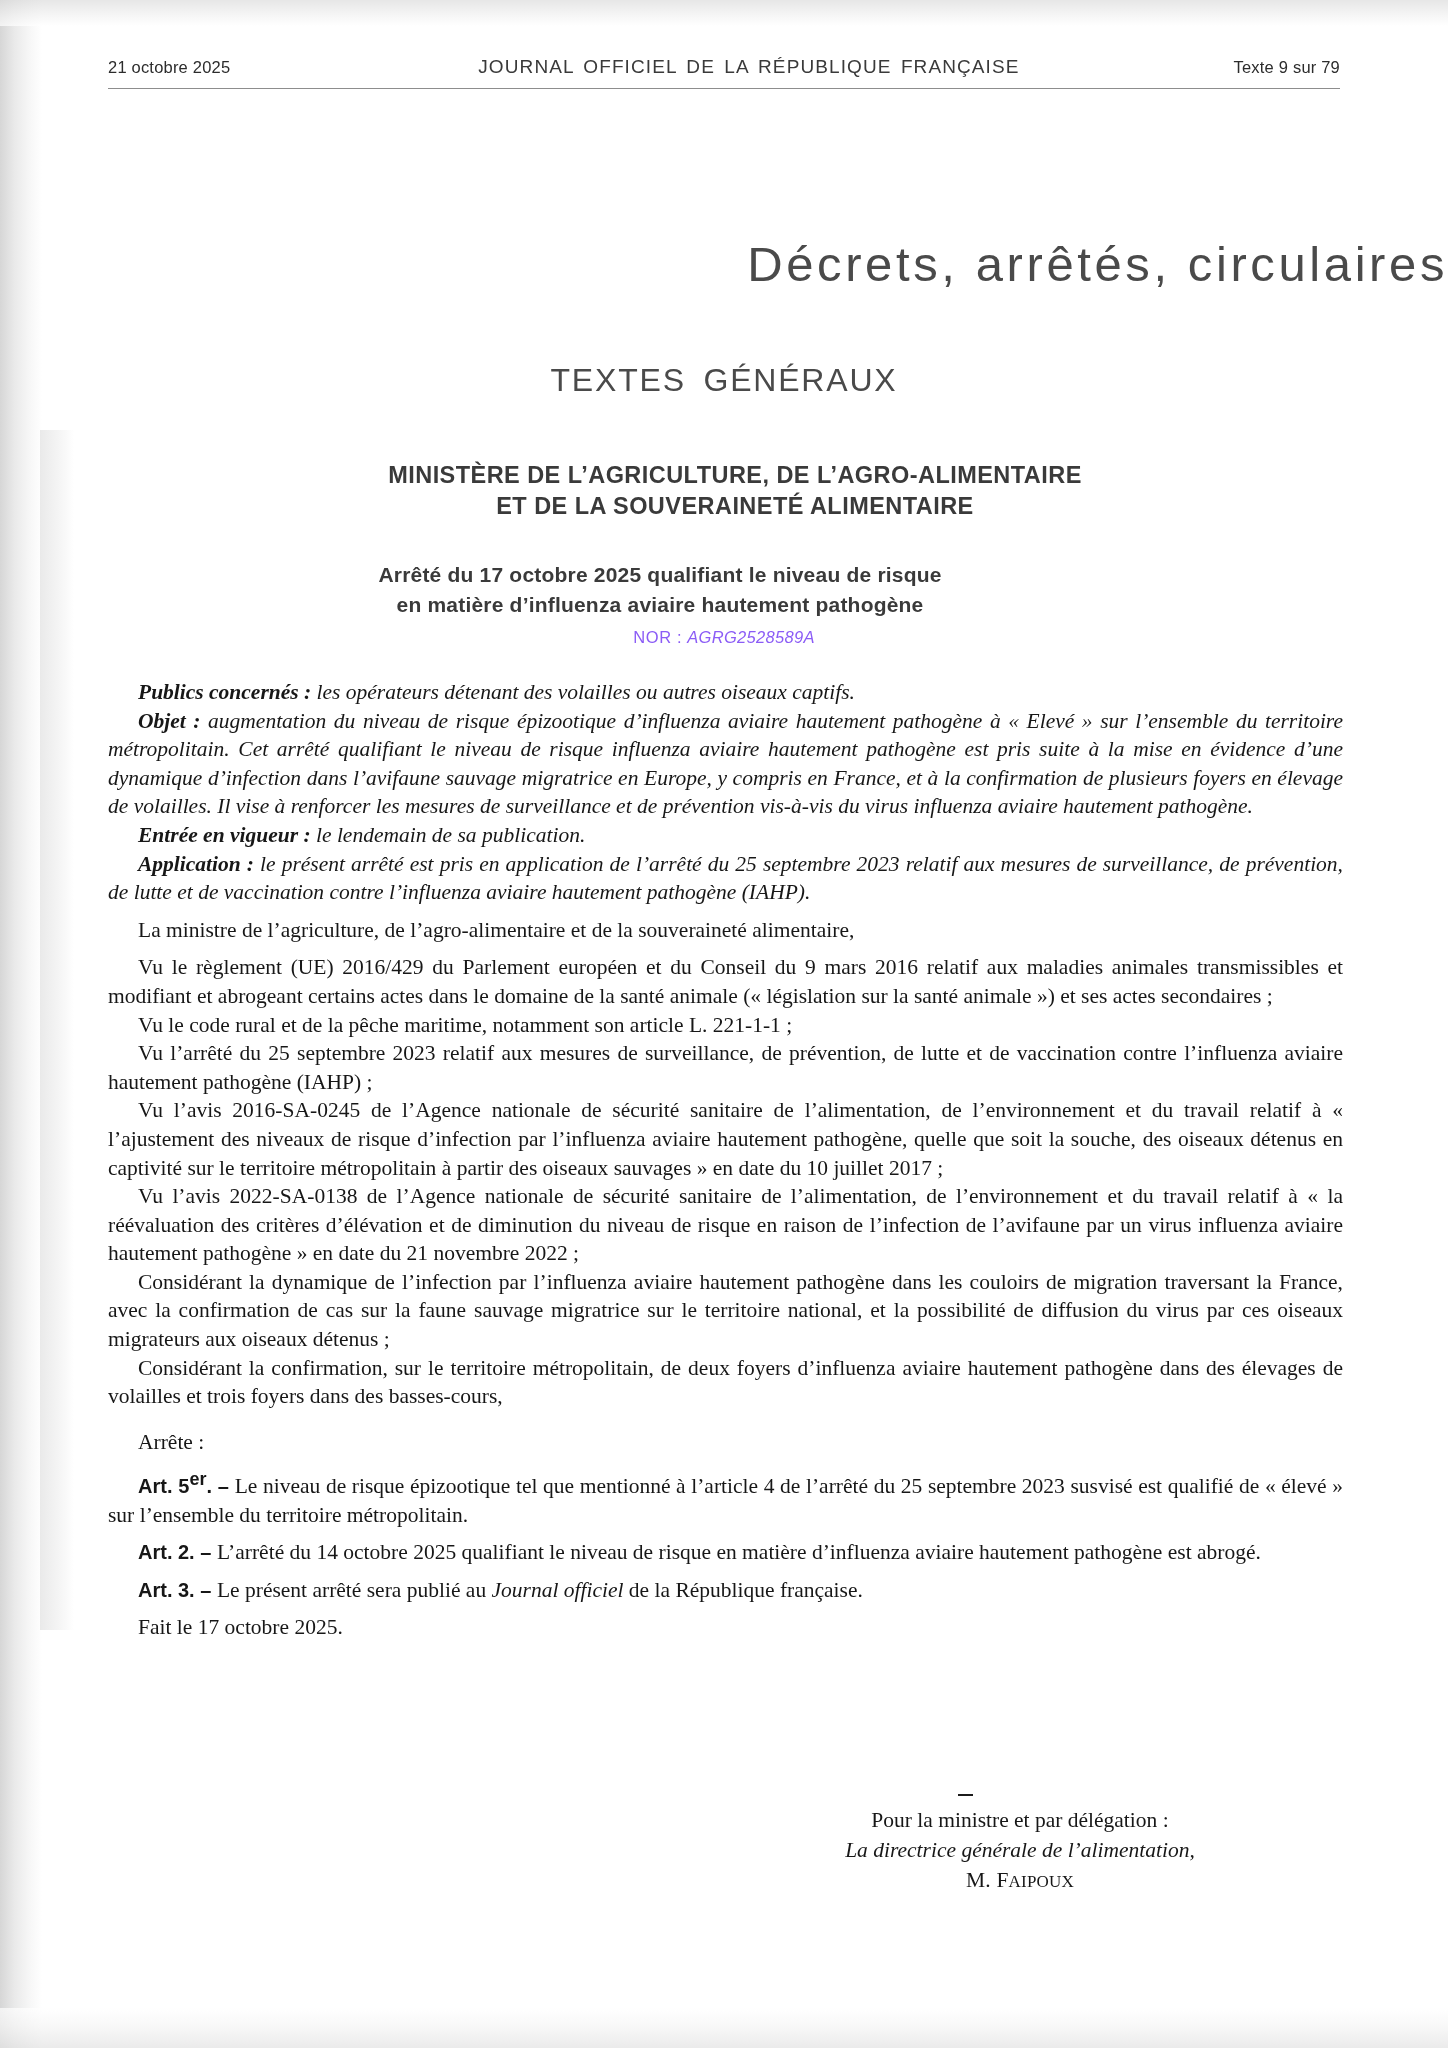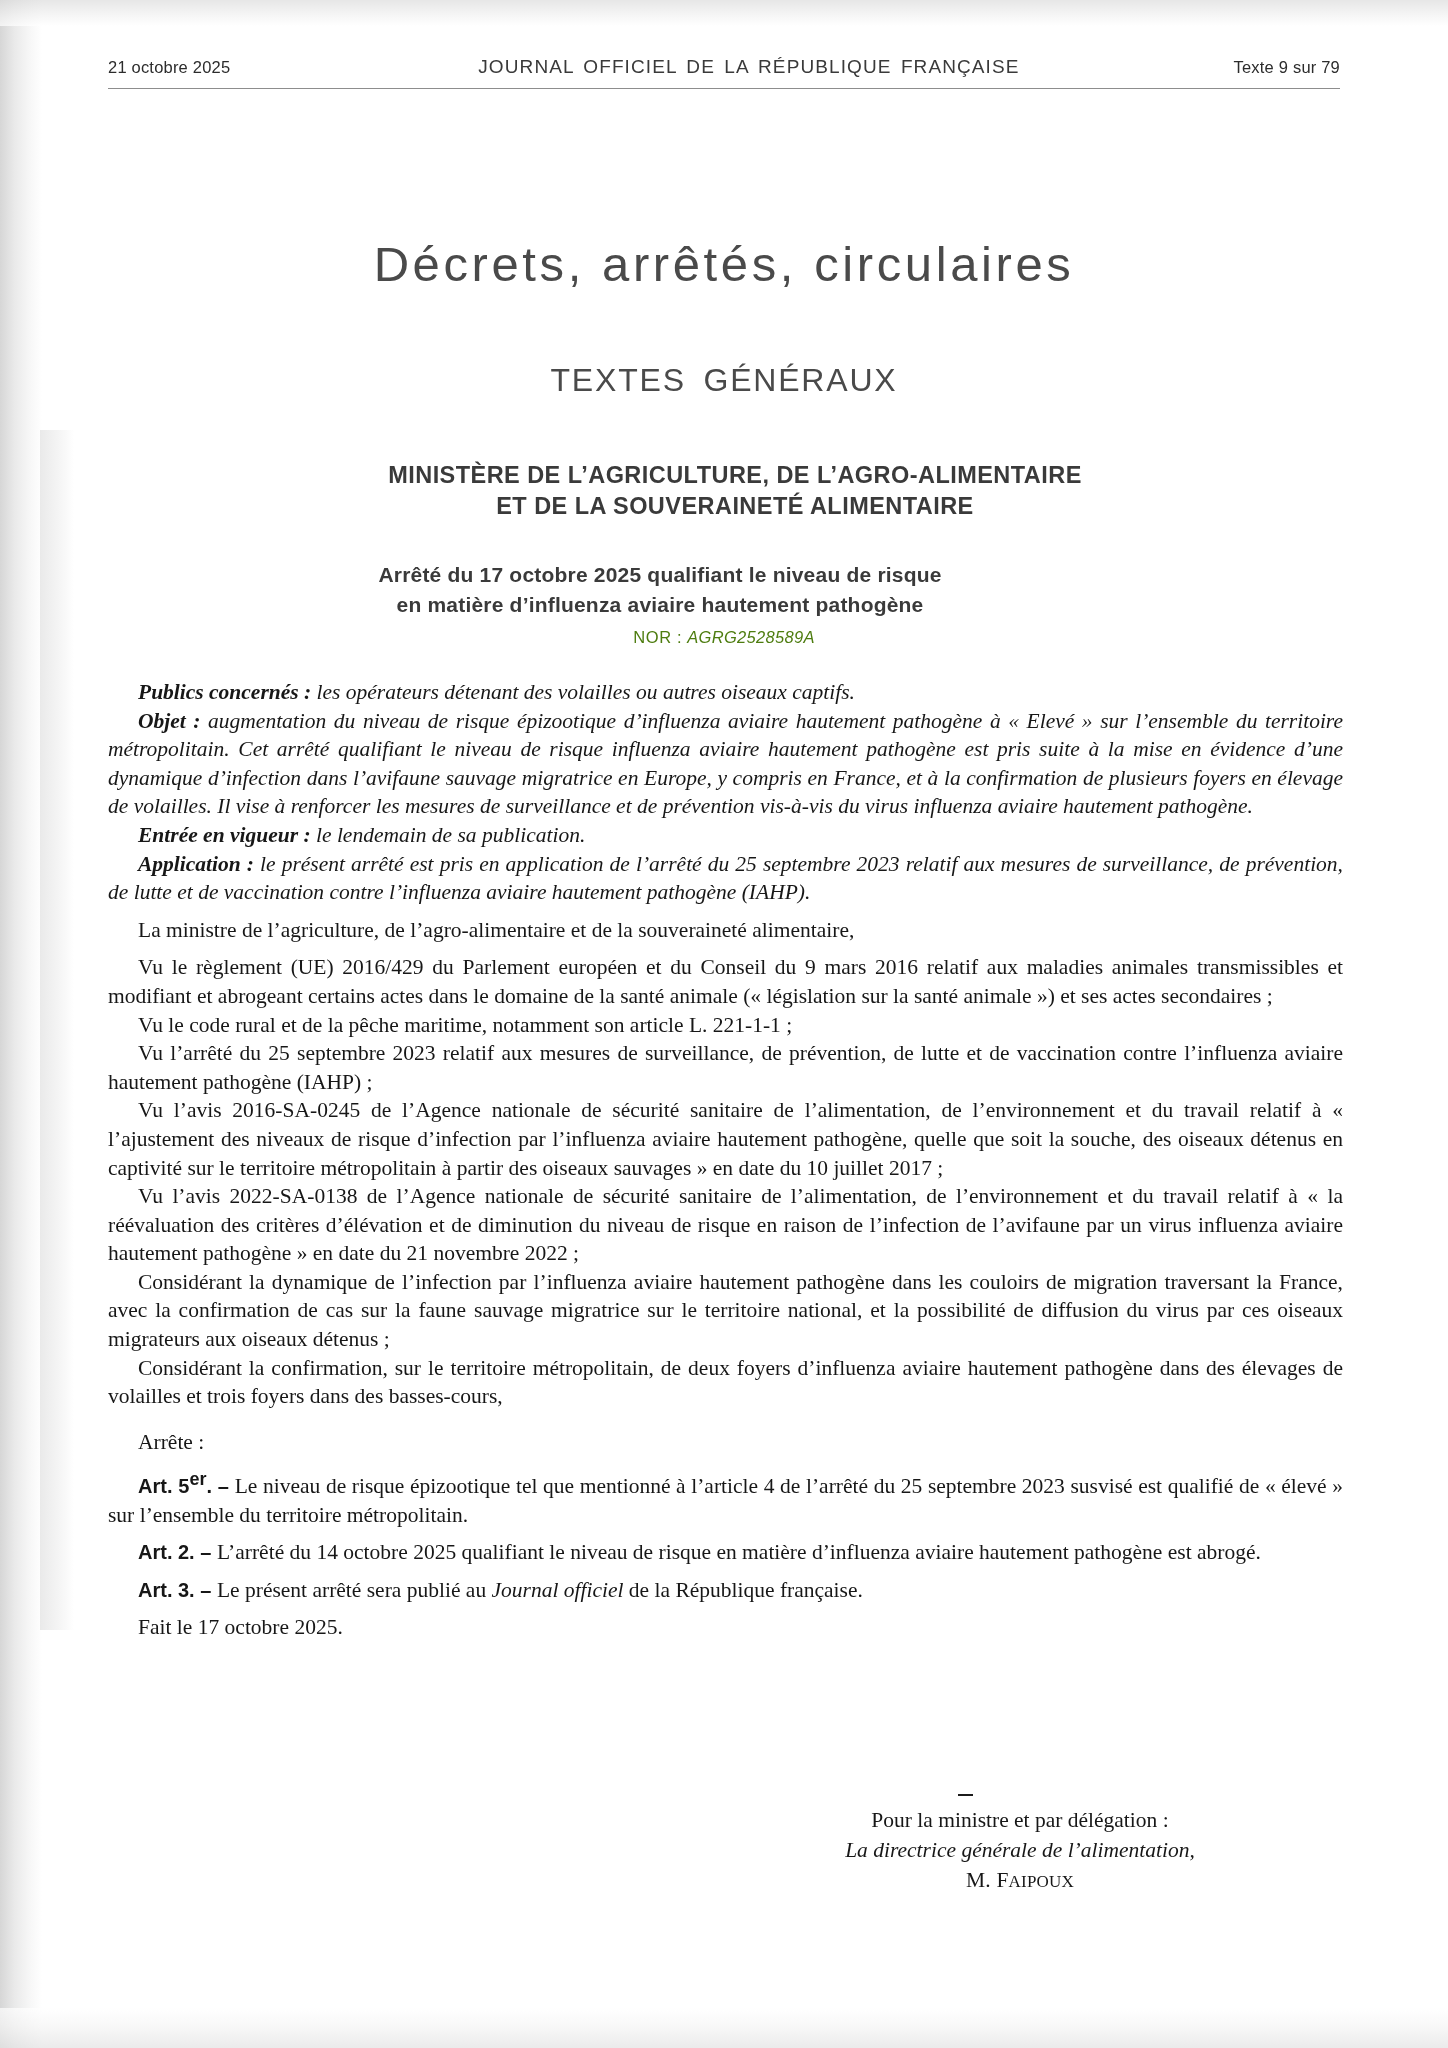--- a/index.html
+++ b/index.html
@@ -87,21 +87,21 @@
     width: 1232px;
     height: 1px;
     background: #8d8d8d;
   }
 
   
   .doc-title {
     position: absolute;
     left: 0; top: 236px;
     width: 1448px;
-    text-align: center;
+    text-align: right;
     font-family: "Liberation Sans", sans-serif;
     font-size: 49px;
     font-weight: 400;
     letter-spacing: 3.6px;
     color: #4a4a4a;
   }
   .section-title {
     position: absolute;
     left: 0; top: 362px;
     width: 1448px;
@@ -139,21 +139,21 @@
     color: #3a3a3a;
   }
   .nor {
     position: absolute;
     left: 0; top: 628px;
     width: 1448px;
     text-align: center;
     font-family: "Liberation Sans", sans-serif;
     font-size: 16.5px;
     letter-spacing: .6px;
-    color: #4d7c0f;
+    color: #8b5cf6;
   }
   .nor .nor-value {
     font-style: italic;
     letter-spacing: .3px;
   }
 
   
   .body {
     position: absolute;
     left: 108px;

